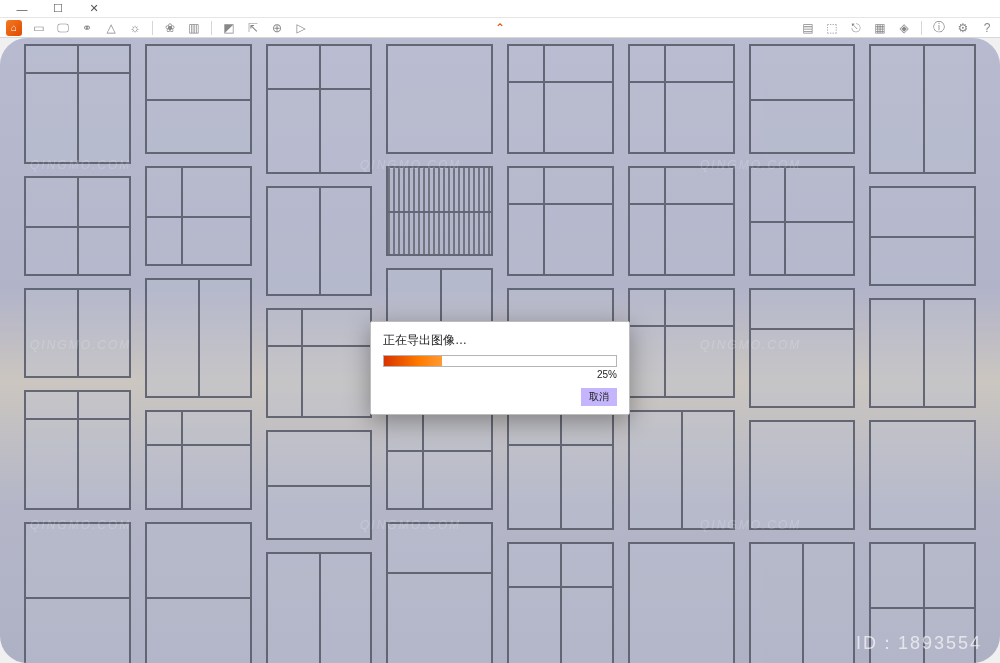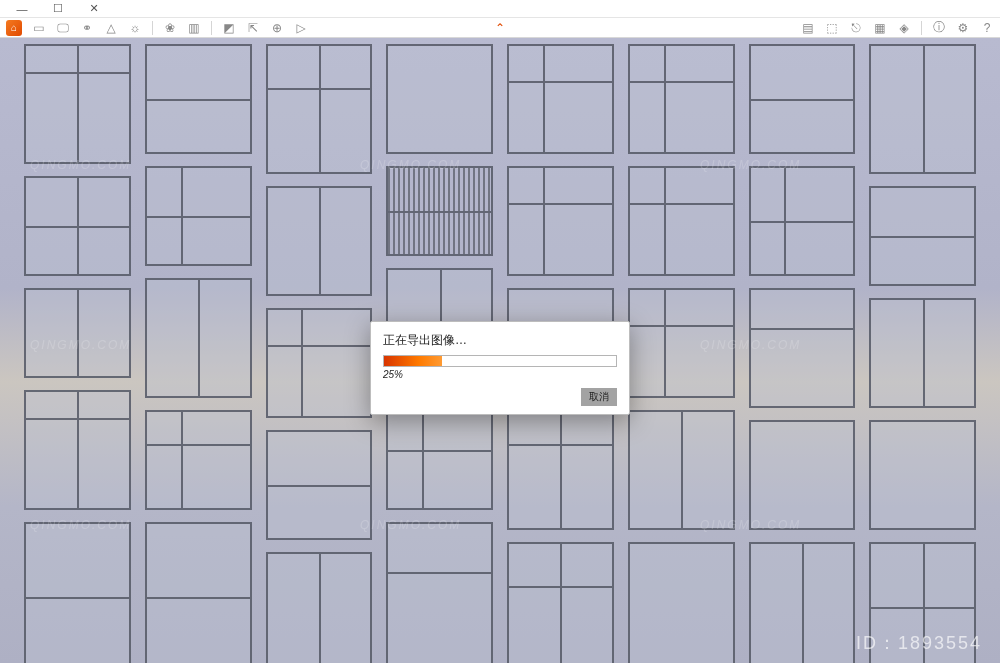--- a/index.html
+++ b/index.html
@@ -66,20 +66,21 @@
     color: #e14a00;
     font-size: 12px;
     line-height: 20px;
   }
   
   .viewport {
     position: relative;
     height: calc(663px - 38px);
     background: linear-gradient(180deg,#b8bad0 0%,#b1b3c9 40%,#cbc6c0 55%,#b4b6c8 75%,#aeb0c4 100%);
     overflow: hidden;
+    border-radius: 27px;
   }
   .watermark-tile {
     position: absolute; inset: 0;
     pointer-events: none;
     opacity: 0.18;
   }
   .wm {
     position: absolute;
     font-size: 12px;
     color: #ffffff;
@@ -126,34 +127,33 @@
     width: 100%; height: 12px;
     border: 1px solid #b5b5b5;
     background: #ffffff;
     position: relative;
   }
   .progress-fill {
     height: 100%;
     background: linear-gradient(90deg,#d83500,#ff7a00 60%,#ff9b33);
   }
   .progress-label {
-    text-align: left;
+    text-align: right;
     font-size: 10px;
     color: #222;
     margin-top: 2px;
-    font-style: italic;
   }
   .modal-actions {
     display: flex; justify-content: flex-end;
     margin-top: 8px;
   }
   .cancel-btn {
     font-size: 10px;
     padding: 2px 8px;
-    background: #a3a3a3;
+    background: #c4b5fd;
     color: #222;
     border: none;
   }
   
   .facade {
     position: absolute;
     top: 6px; left: 24px; right: 24px; bottom: 14px;
     display: grid;
     grid-template-columns: repeat(8, 1fr);
     gap: 10px 14px;

